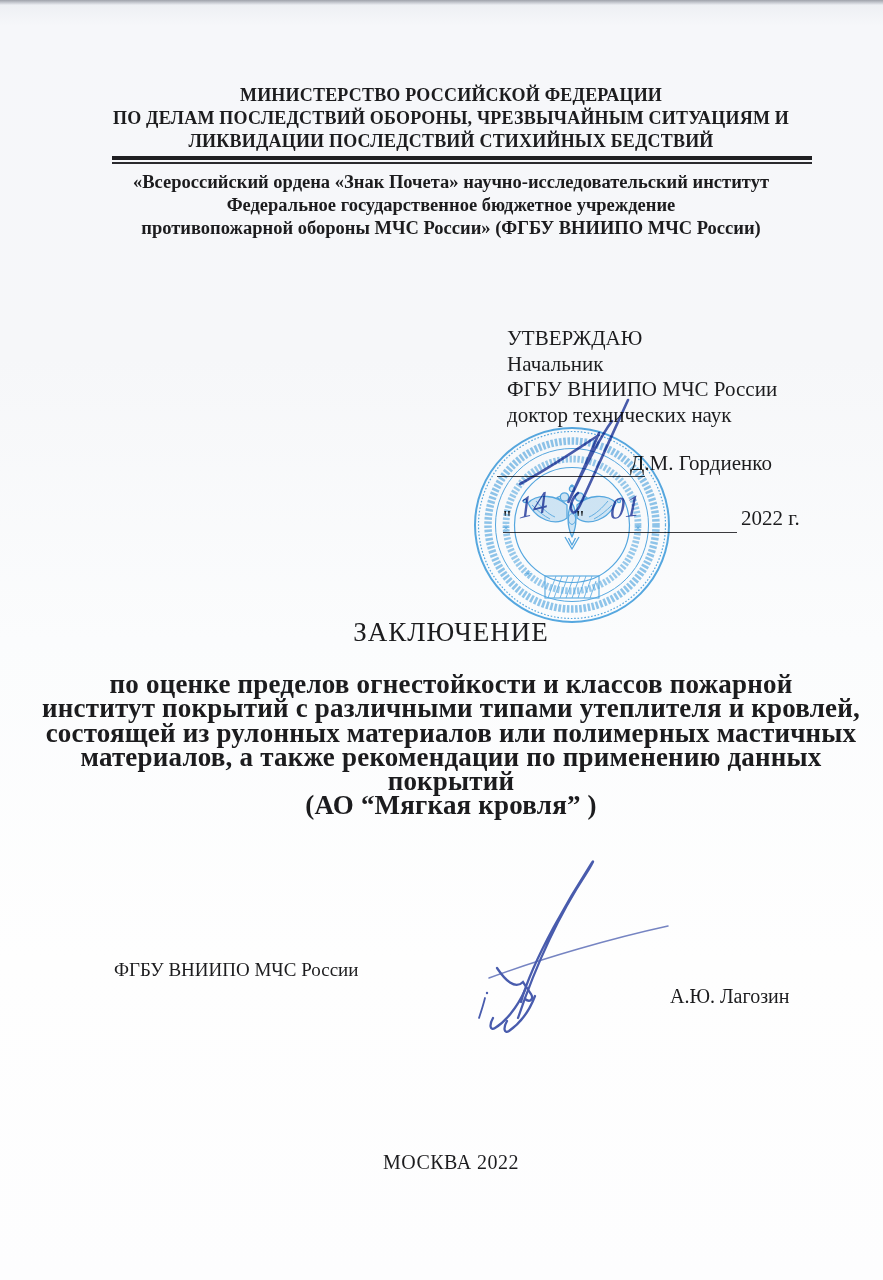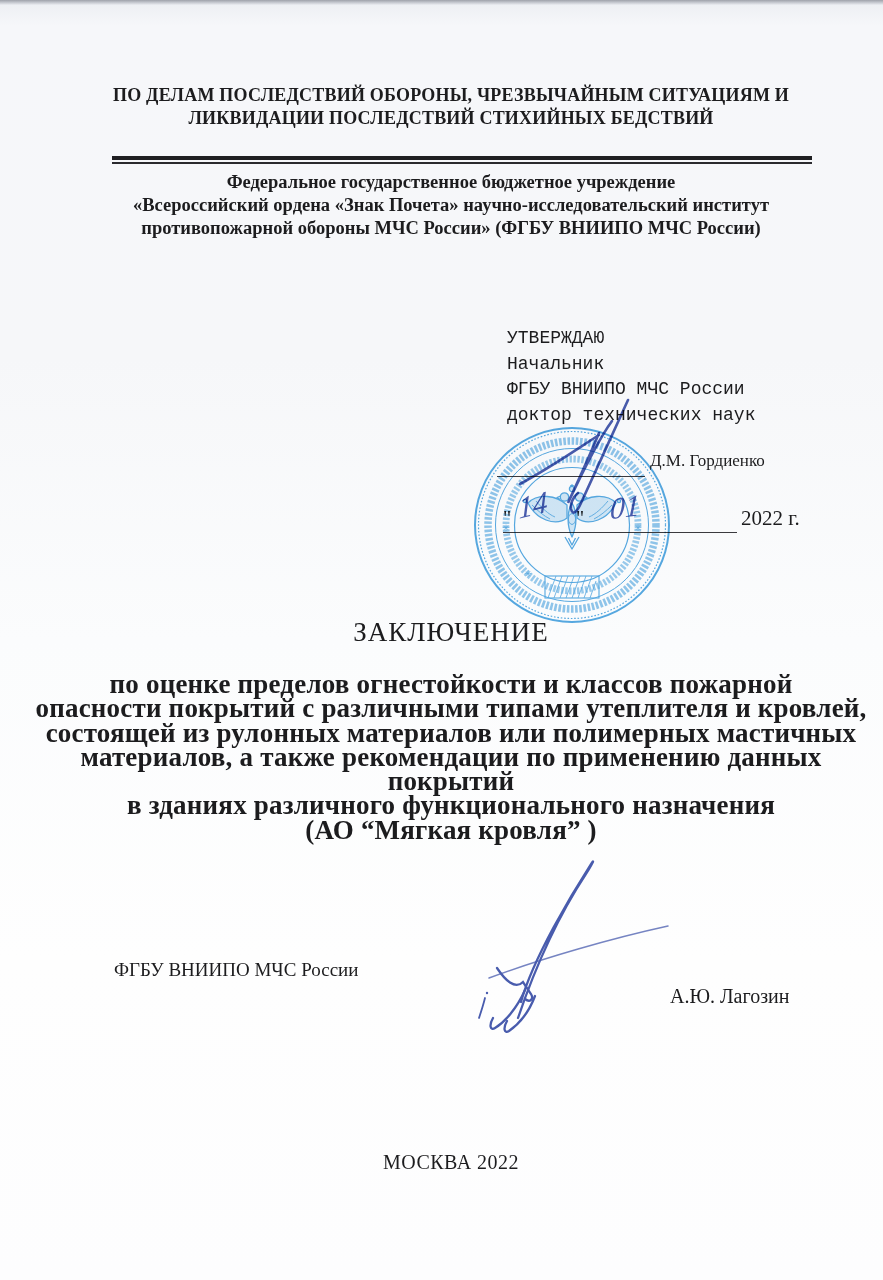--- a/index.html
+++ b/index.html
@@ -12,23 +12,23 @@
     font-family:"Liberation Serif","DejaVu Serif",serif;
     color:#1c1c1e;
   }
   .top-edge{position:absolute;top:0;left:0;right:0;height:5px;
     background:linear-gradient(180deg,#9fa2aa,#c9ccd3 55%,#eceef2);}
   .center-col{position:absolute;left:20px;width:862px;text-align:center;}
   .ministry{top:84px;font-weight:bold;font-size:18px;line-height:23px;letter-spacing:.2px;}
   .institution{top:171px;font-weight:bold;font-size:18.5px;line-height:23px;}
   .rule{position:absolute;left:112px;top:156px;width:700px;height:2px;
     border-top:4px solid #1f1f22;border-bottom:2.5px solid #2a2a2e;}
-  .approval{position:absolute;left:507px;top:326px;font-size:18px;line-height:25.5px;white-space:nowrap;font-family:Liberation Mono, monospace;}
+  .approval{position:absolute;left:507px;top:326px;font-size:21px;line-height:25.5px;white-space:nowrap;}
   .sig-line{position:absolute;left:497px;top:452px;width:148px;height:24px;border-bottom:1.6px solid #3a3a3e;}
-  .signer-name{position:absolute;left:650px;top:451px;font-size:17px;white-space:nowrap;}
+  .signer-name{position:absolute;left:630px;top:451px;font-size:21px;white-space:nowrap;}
   .date-line{position:absolute;left:503px;top:508px;width:234px;height:24px;border-bottom:1.6px solid #3a3a3e;}
   .dq{position:absolute;top:507px;font-size:20px;}
   .dq1{left:503px;} .dq2{left:576px;}
   .year{position:absolute;left:741px;top:506px;font-size:21px;white-space:nowrap;}
   .hw{position:absolute;color:#3a4fa8;font-size:30px;font-style:italic;
       font-family:"Liberation Serif",serif;mix-blend-mode:multiply;opacity:.92;}
   .hw-day{left:518px;top:488px;transform:rotate(-14deg) skewX(-12deg);}
   .hw-month{left:610px;top:490px;transform:rotate(-8deg) skewX(-10deg);}
   .doc-title{top:617px;font-weight:normal;font-size:27px;letter-spacing:1px;}
   .subject{top:672px;font-weight:bold;font-size:27px;line-height:24.3px;letter-spacing:.2px;}
@@ -40,29 +40,30 @@
   .sig1{left:495px;top:383px;}
   .sig2{left:455px;top:850px;}
 </style>
 </head>
 <body>
 
 <div class="page">
   <div class="top-edge"></div>
 
   <div class="center-col ministry">
+    <div>МИНИСТЕРСТВО РОССИЙСКОЙ ФЕДЕРАЦИИ</div>
     <div>ПО ДЕЛАМ ПОСЛЕДСТВИЙ ОБОРОНЫ, ЧРЕЗВЫЧАЙНЫМ СИТУАЦИЯМ И</div>
     <div>ЛИКВИДАЦИИ ПОСЛЕДСТВИЙ СТИХИЙНЫХ БЕДСТВИЙ</div>
   </div>
 
   <div class="rule"></div>
 
   <div class="center-col institution">
+    <div>«Всероссийский ордена «Знак Почета» научно-исследовательский институт</div>
     <div>Федеральное государственное бюджетное учреждение</div>
-    <div>«Всероссийский ордена «Знак Почета» научно-исследовательский институт</div>
     <div>противопожарной обороны МЧС России» (ФГБУ ВНИИПО МЧС России)</div>
   </div>
 
   <div class="approval">
     <div>УТВЕРЖДАЮ</div>
     <div>Начальник</div>
     <div>ФГБУ ВНИИПО МЧС России</div>
     <div>доктор технических наук</div>
   </div>
 
@@ -118,24 +119,23 @@
       <path d="M 25,101 C 55,85 82,66 104,52"></path>
       <path d="M 104,50 C 95,72 83,98 73,120 C 88,88 103,57 117,38"></path>
       <path d="M 133,17 C 120,45 100,90 86,120 C 82,129 78,133 76,126 C 75,121 78,114 83,110"></path>
     </g>
   </svg>
 
   <div class="center-col doc-title">ЗАКЛЮЧЕНИЕ</div>
 
   <div class="center-col subject">
     <div>по оценке пределов огнестойкости и классов пожарной</div>
-    <div>опасности покрытий с различными типами утеплителя и кровлей,</div>
+    <div>институт покрытий с различными типами утеплителя и кровлей,</div>
     <div>состоящей из рулонных материалов или полимерных мастичных</div>
     <div>материалов, а также рекомендации по применению данных покрытий</div>
-    <div>в зданиях различного функционального назначения</div>
     <div>(АО “Мягкая кровля” )</div>
   </div>
 
   <div class="signoff">
     <div>ФГБУ ВНИИПО МЧС России</div>
   </div>
 
   <svg class="ink sig2" width="240" height="190" viewBox="0 0 240 190">
     <g fill="none" stroke="#3a4fa8" stroke-width="2.3" stroke-linecap="round" opacity="0.92">
       <path d="M 66,152 C 78,108 118,42 136,14 C 140,8 138,13 131,24 C 106,62 82,112 63,168"></path>

